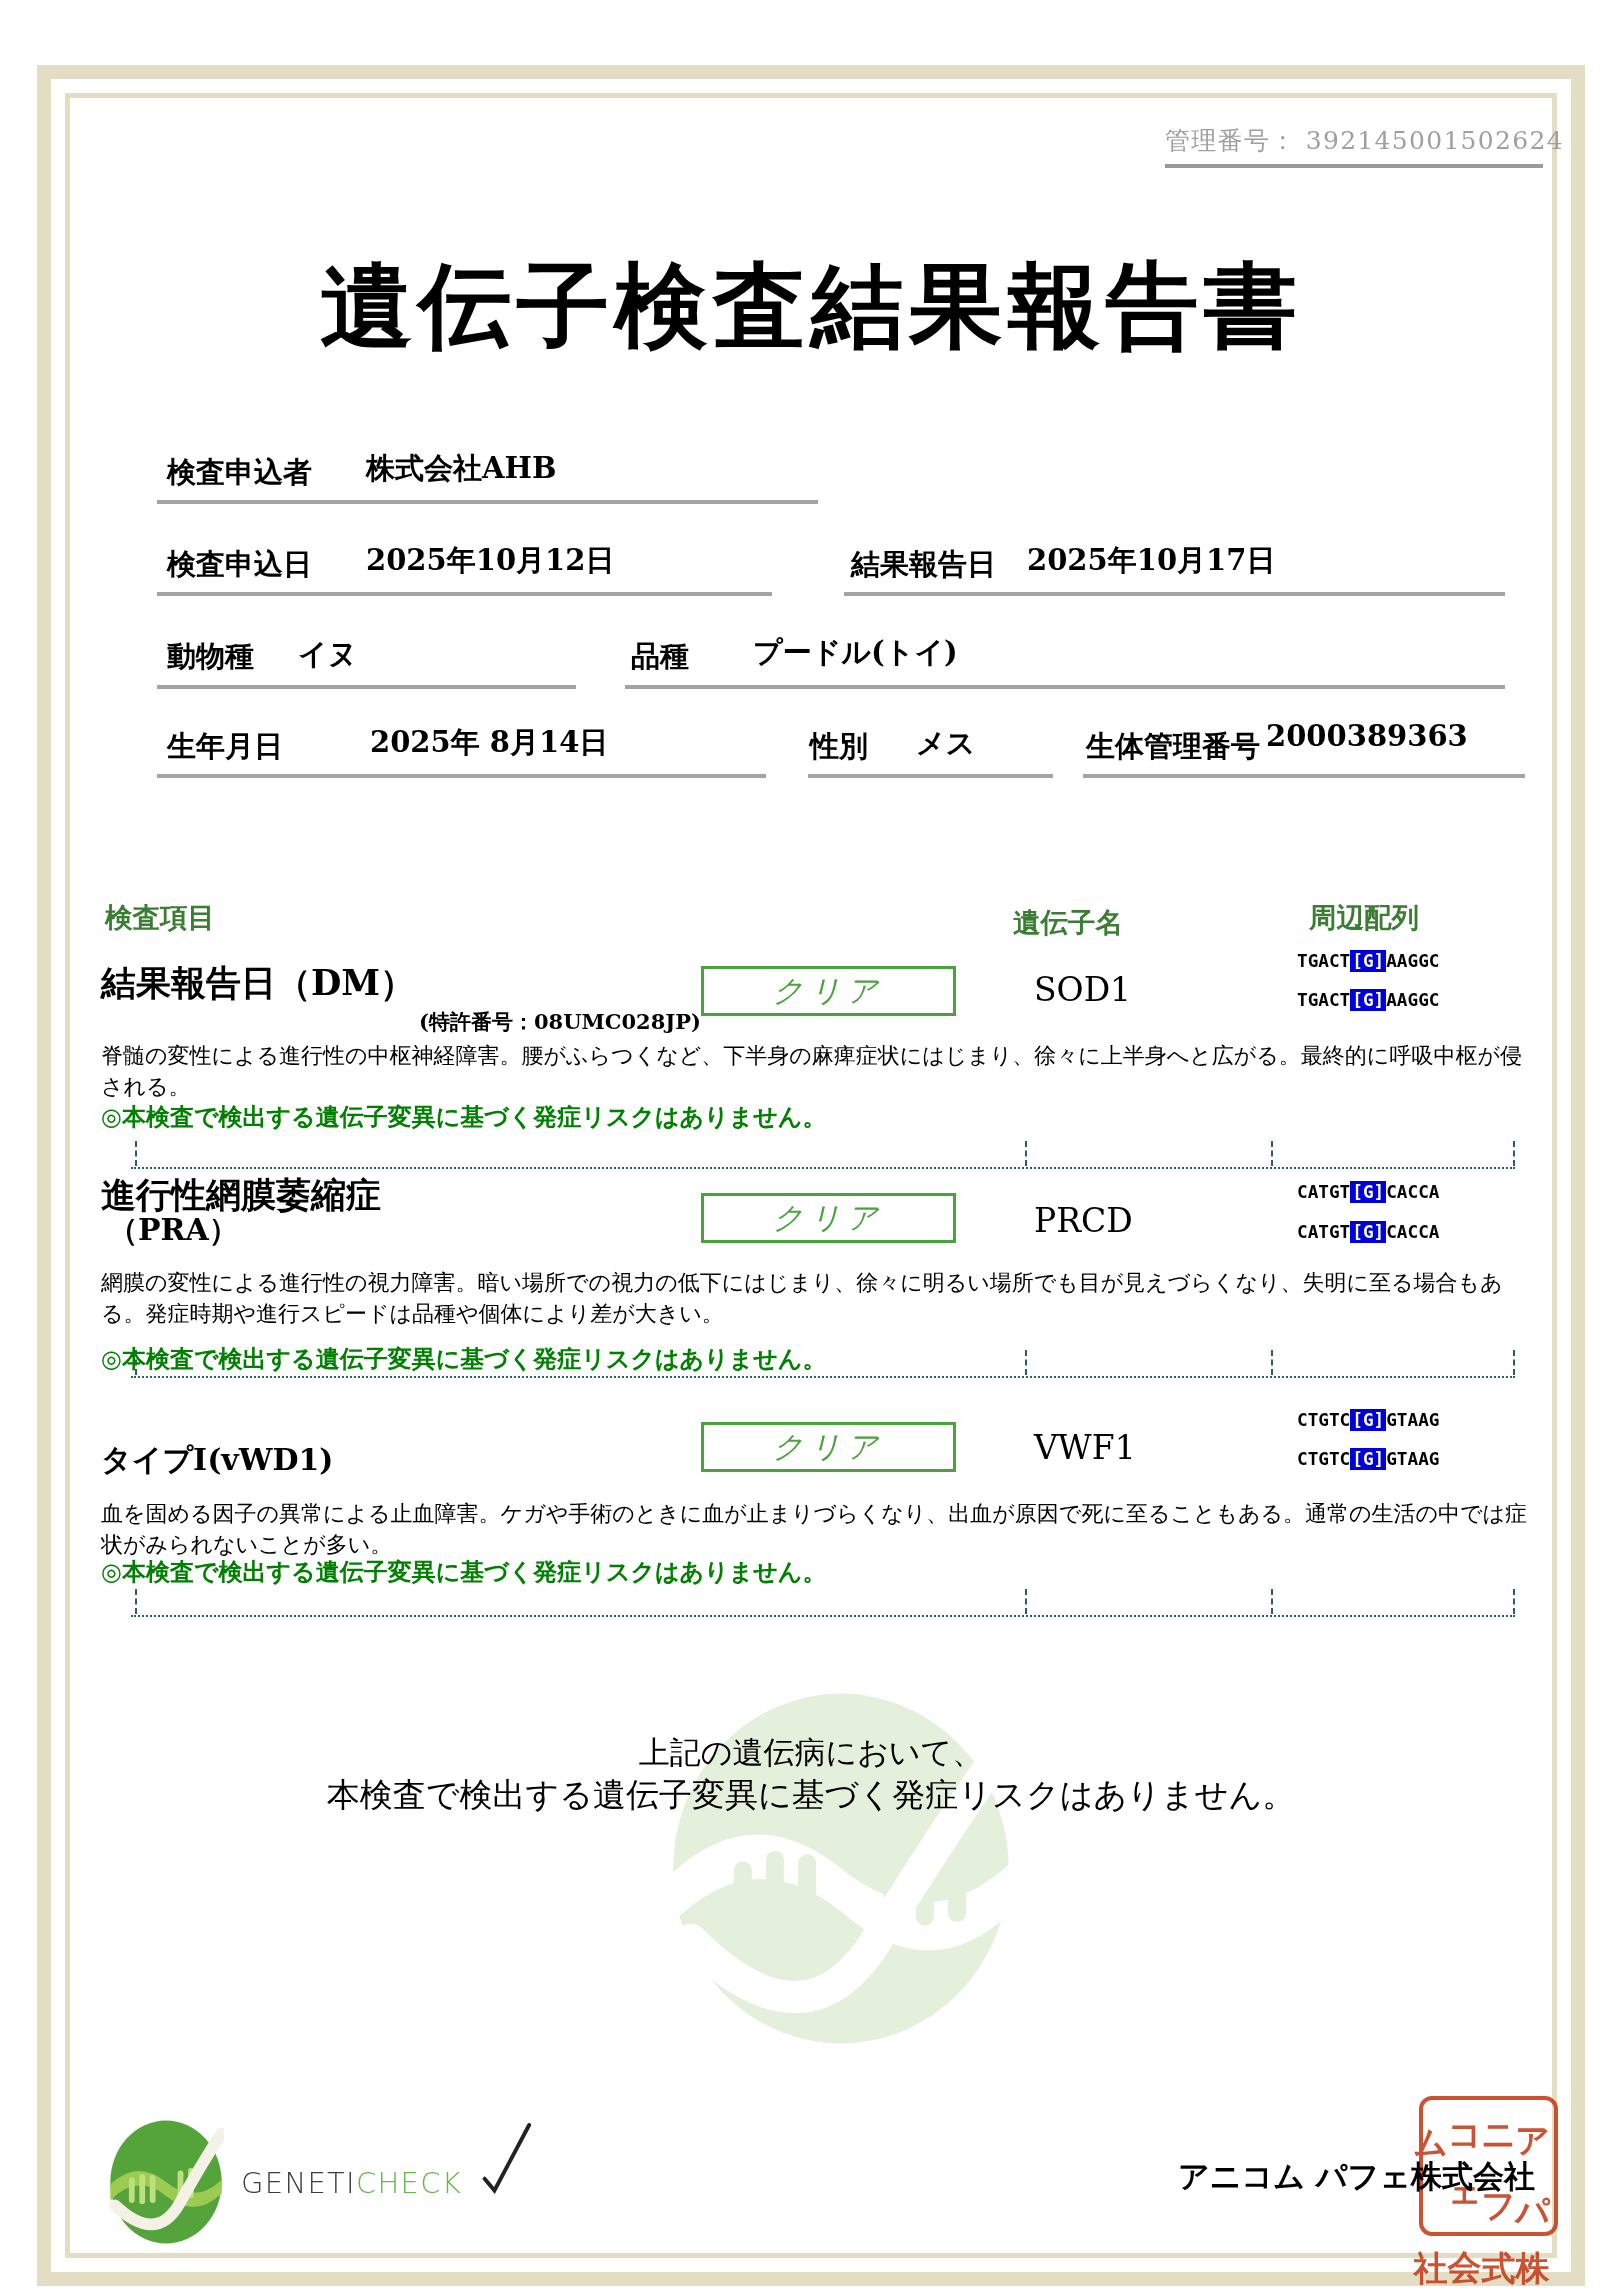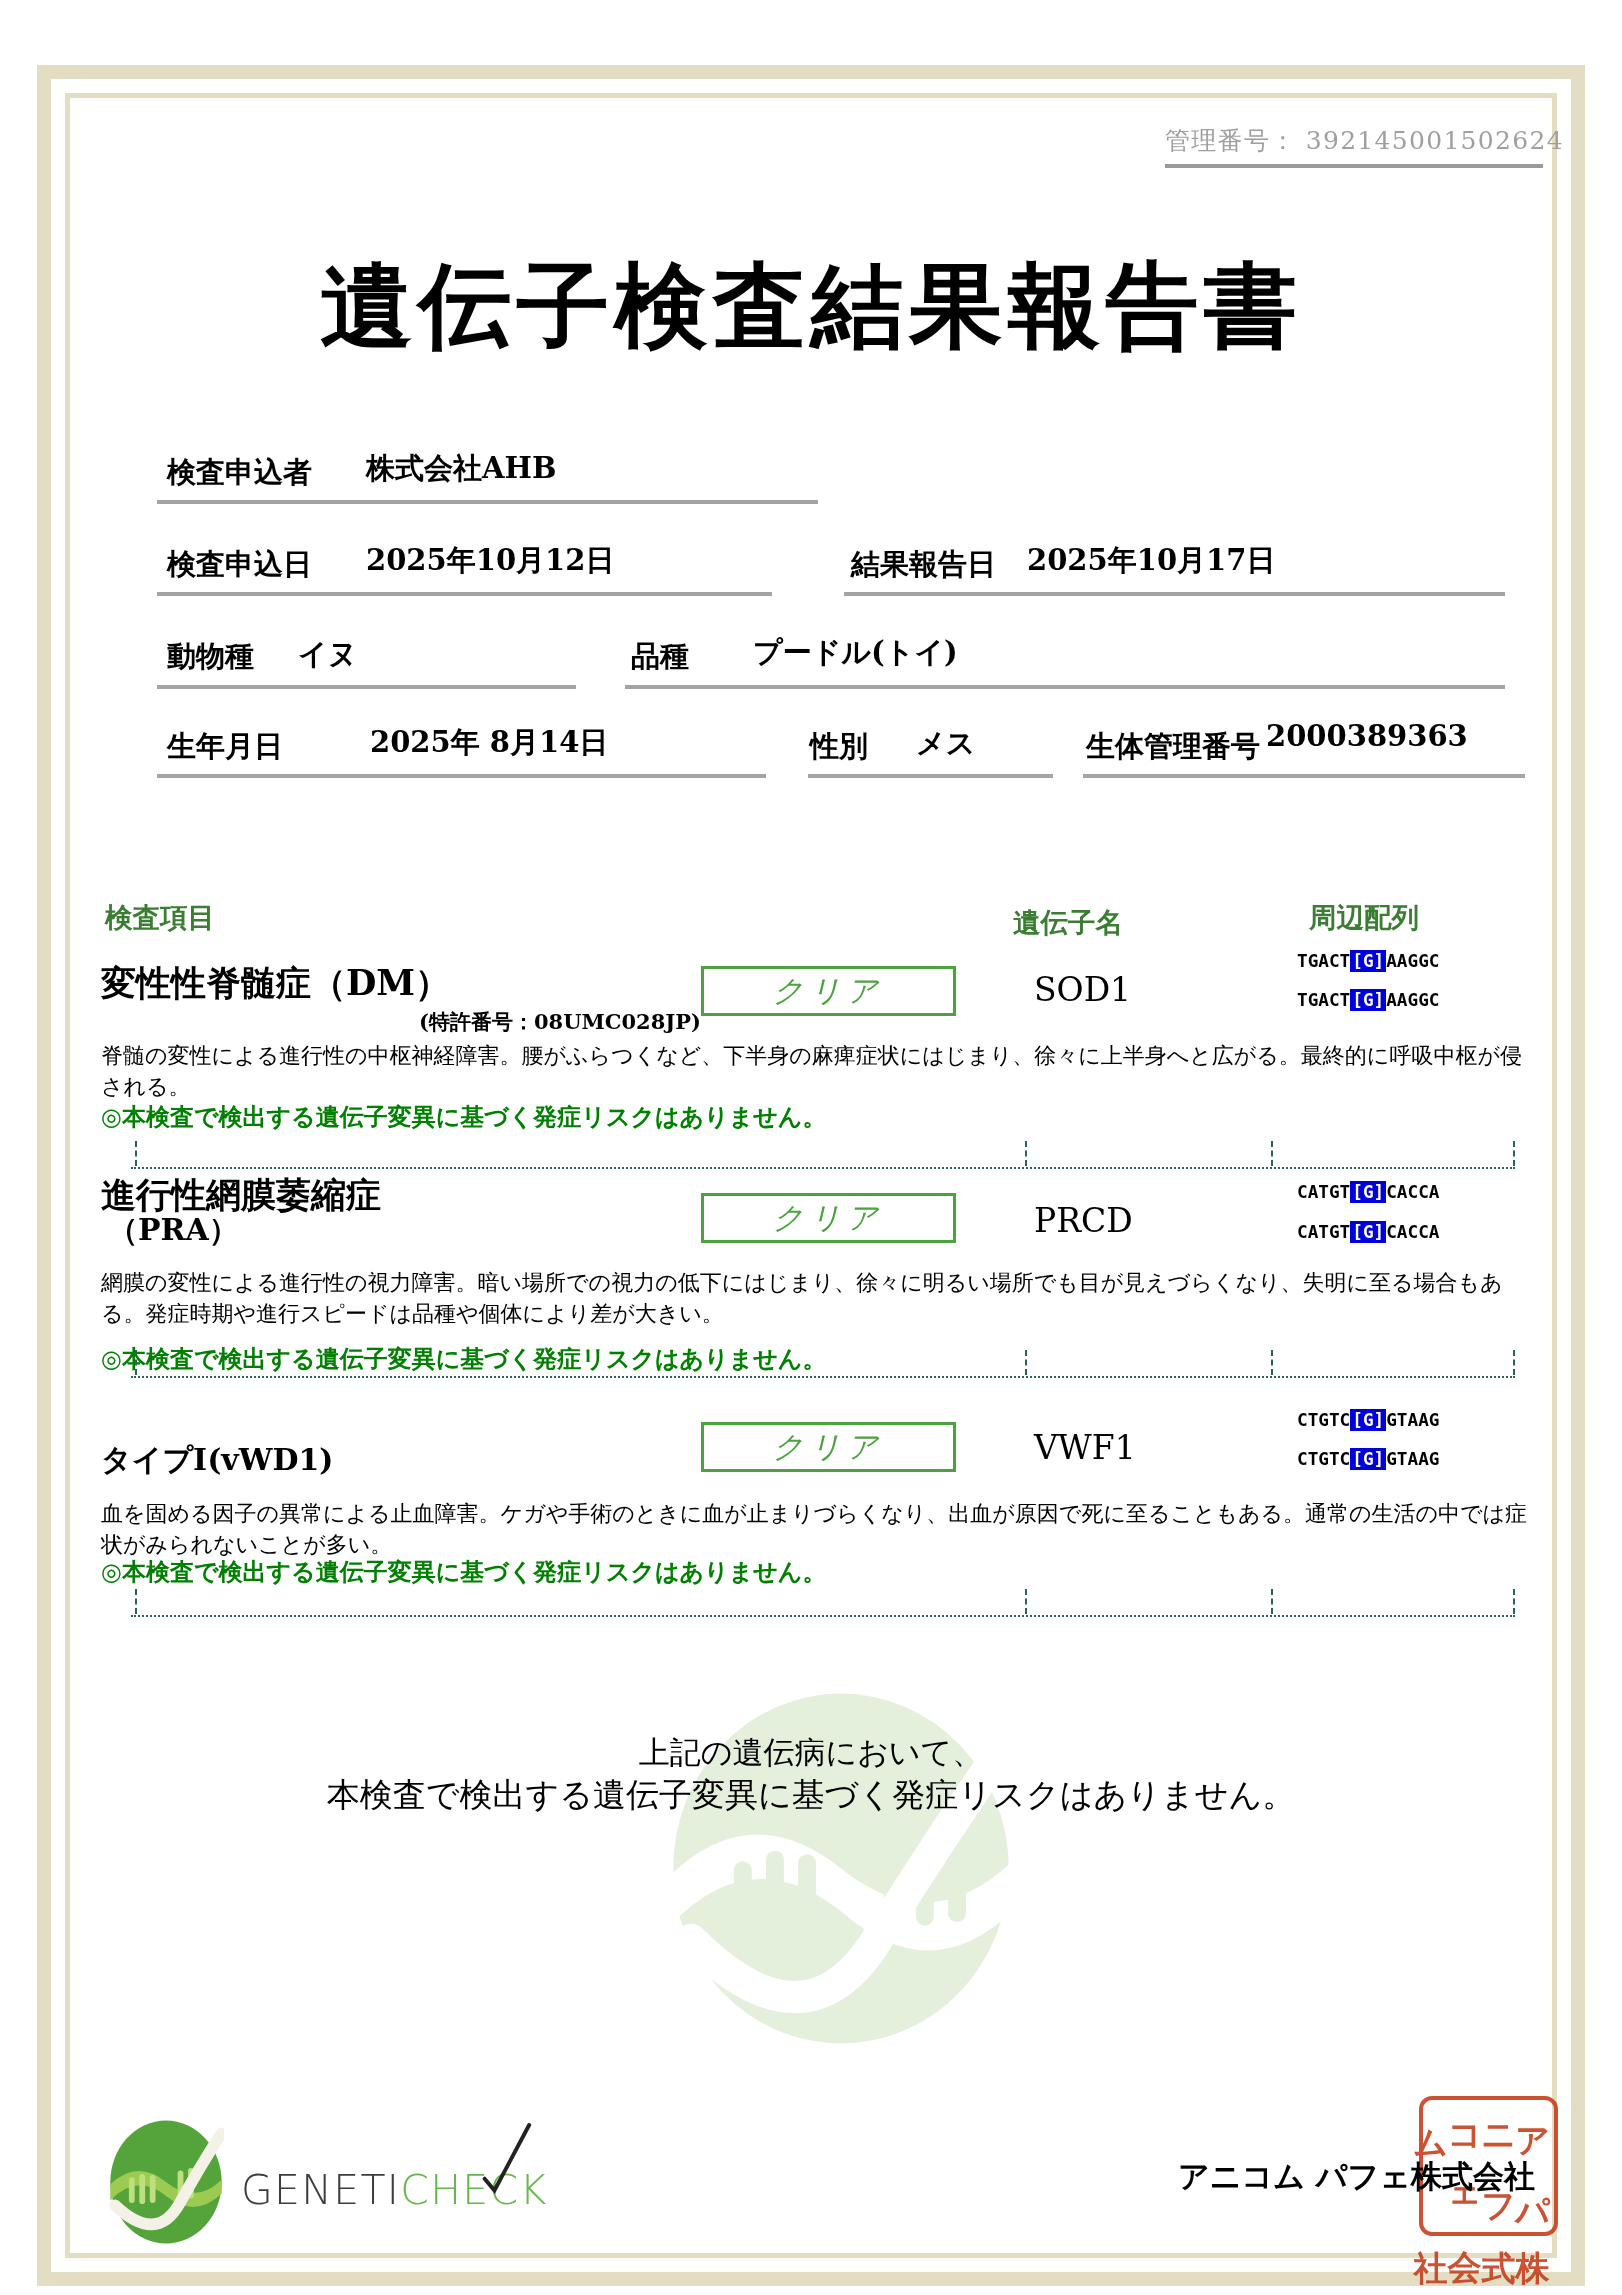--- a/index.html
+++ b/index.html
@@ -40,21 +40,21 @@
        white-space:nowrap;letter-spacing:0px;}
   .seq .var{background:var(--blue-var);color:#fff;padding:0.7px 2px;}
   .desc{position:absolute;left:101px;width:1427px;font-size:22px;line-height:31px;color:#000;}
   .risk{position:absolute;left:101px;width:1427px;font-size:24px;font-weight:bold;color:var(--green-risk);}
   .sep{position:absolute;left:131px;width:1384px;height:0;border-bottom:2.6px dotted var(--green-dot);}
   .sep .tick{position:absolute;top:-26px;height:25px;width:0;border-left:2px dashed var(--green-dot);}
   .summary{position:absolute;left:0;width:100%;text-align:center;z-index:2;
            font-family:"DejaVu Sans", sans-serif;color:#000;}
   .watermark{position:absolute;z-index:1;opacity:0.55;}
   .wordmark{position:absolute;font-family:"DejaVu Sans", sans-serif;font-weight:300;
-            font-size:41px;letter-spacing:1.3px;white-space:nowrap;}
+            font-size:29px;letter-spacing:1.3px;white-space:nowrap;}
   .wordmark .wm1{color:#3d3d3d;}
   .wordmark .wm2{color:#66b84a;}
   .company{position:absolute;font-size:31px;font-weight:bold;z-index:3;white-space:nowrap;}
   .stamp{position:absolute;width:139px;height:140px;border:4.6px solid var(--red-stamp);border-radius:13px;
          z-index:2;opacity:0.9;writing-mode:vertical-rl;display:flex;justify-content:space-around;
          padding:5.2px 3.9px;color:var(--red-stamp);font-weight:bold;}
   .stamp span{font-size:34px;line-height:1.0;letter-spacing:2.6px;}
 </style>
 </head>
 <body>
@@ -97,21 +97,21 @@
   <div class="abs fvalue" style="left:916px;top:696px;">メス</div>
   <div class="uline" style="left:808px;top:746px;width:245px;"></div>
   <div class="abs flabel" style="left:1086px;top:699px;">生体管理番号</div>
   <div class="abs fvalue" style="left:1266px;top:691px;">2000389363</div>
   <div class="uline" style="left:1083px;top:746px;width:442px;"></div>
 
   <div class="ghead" style="left:105px;top:872px;">検査項目</div>
   <div class="ghead" style="left:1013px;top:877px;">遺伝子名</div>
   <div class="ghead" style="left:1309px;top:872px;">周辺配列</div>
 
-  <div class="tname" style="left:101px;top:932px;">変性性脊髄症（DM）</div>
+  <div class="tname" style="left:101px;top:932px;">結果報告日（DM）</div>
   <div class="tnote" style="left:419px;top:980px;">(特許番号：08UMC028JP)</div>
   <div class="clearbox" style="left:701px;top:938px;">
     <span class="cleartxt">クリア</span>
   </div>
   <div class="gene" style="left:1034px;top:942px;">SOD1</div>
   <div class="seq" style="left:1297px;top:923px;">
     <span>TGACT</span><span class="var">[G]</span><span>AAGGC</span>
   </div>
   <div class="seq" style="left:1297px;top:962px;">
     <span>TGACT</span><span class="var">[G]</span><span>AAGGC</span>

